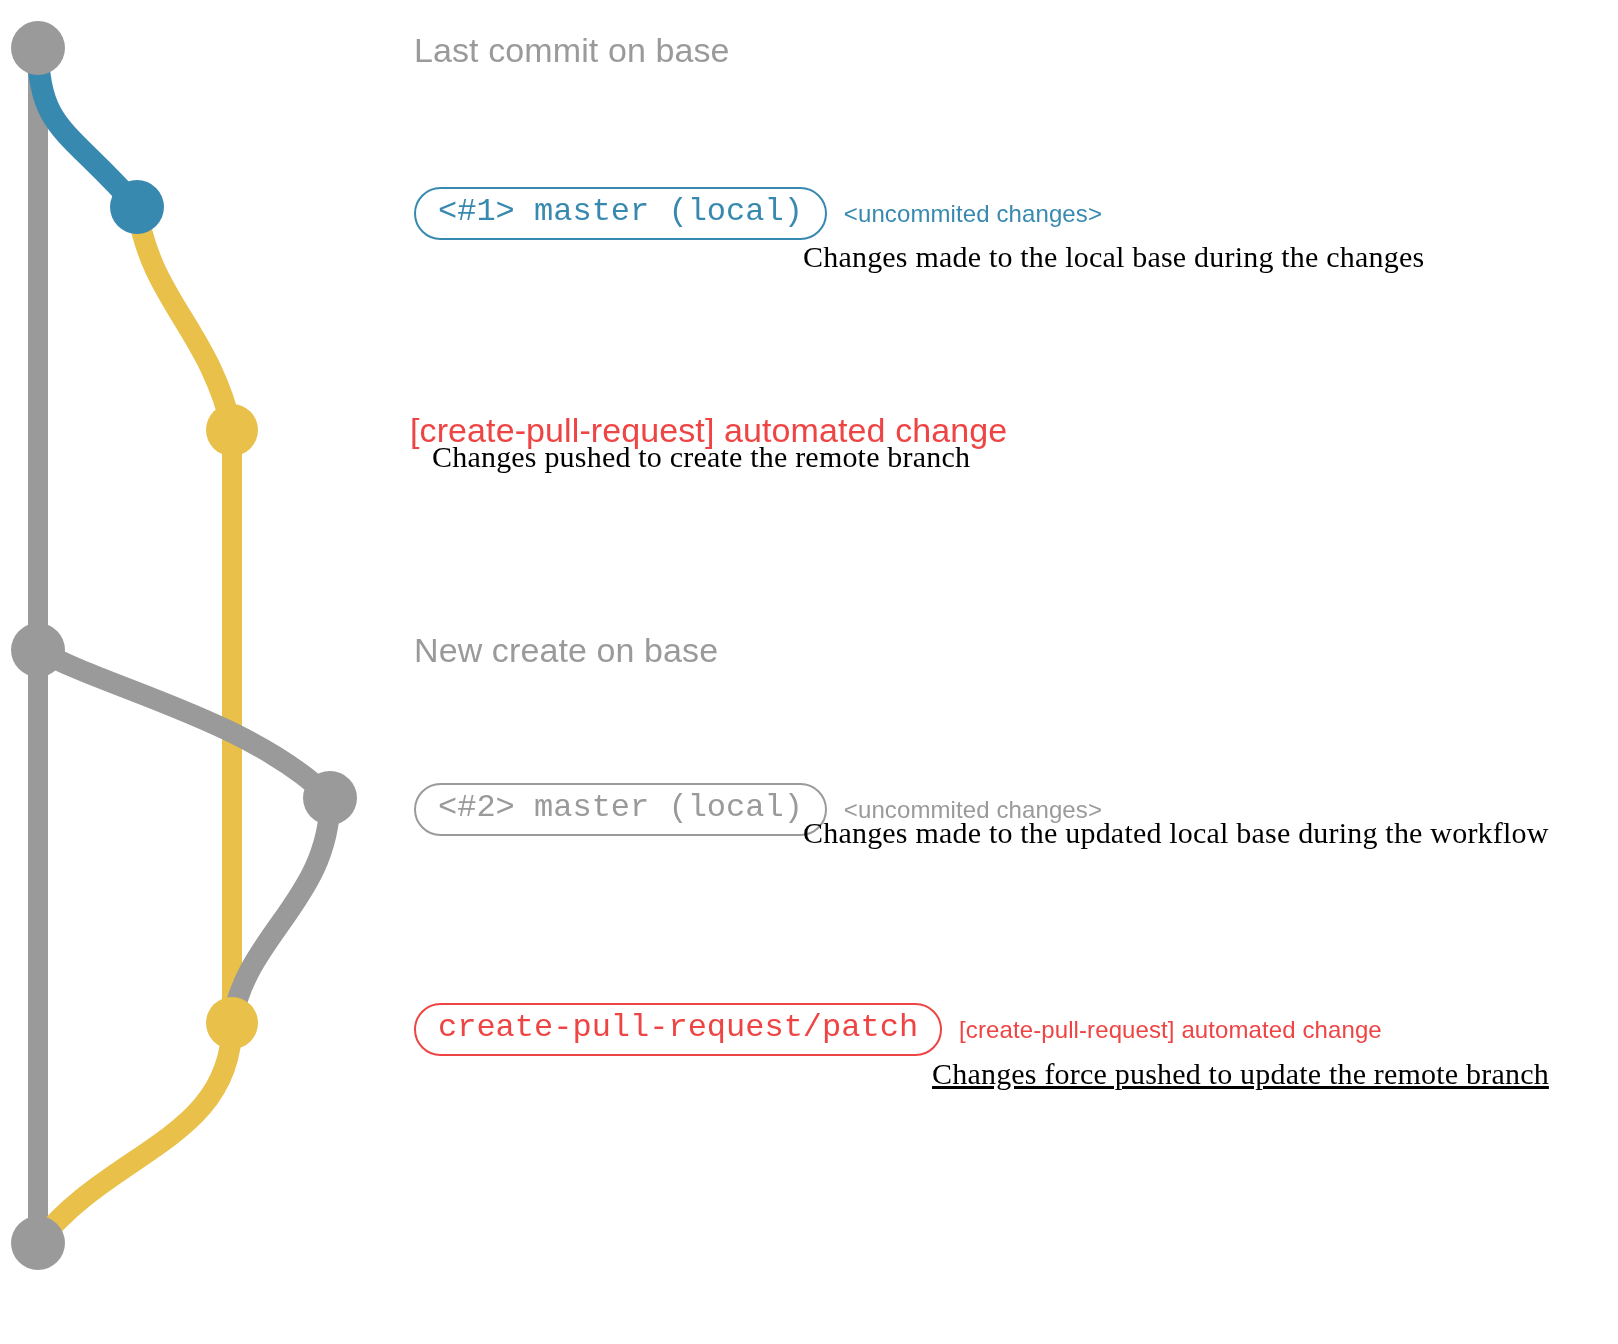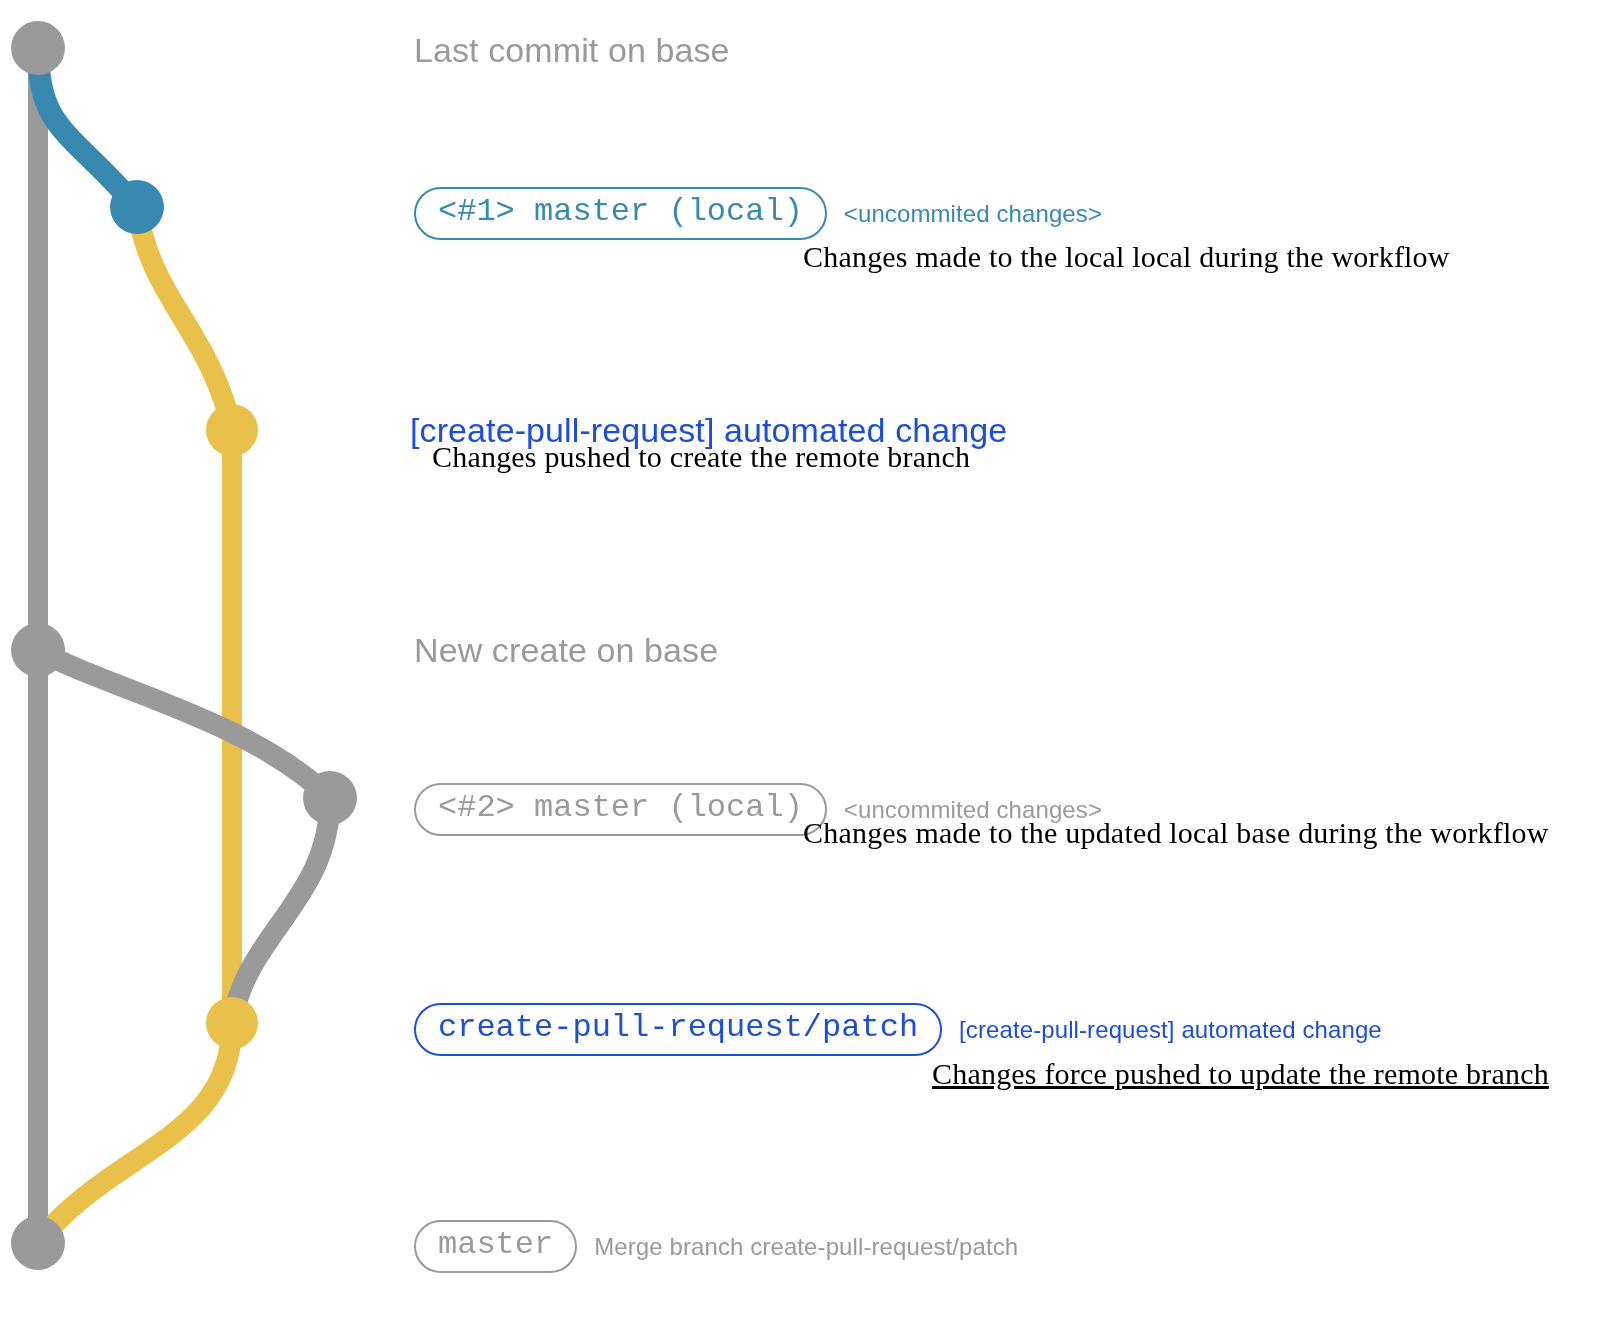--- a/index.html
+++ b/index.html
@@ -78,21 +78,21 @@
     position: absolute;
     font-family: "Liberation Serif", serif;
     font-size: 30px;
     color: #000000;
     white-space: nowrap;
     letter-spacing: 0.2px;
   }
 
   
   .c-blue   { color: #3889b0; }
-  .c-yellow { color: #1d4ed8; }
+  .c-yellow { color: #ef4444; }
   .c-gray   { color: #9a9a9a; }
 </style>
 </head>
 <body>
 
 <svg id="graph-svg" viewBox="0 0 1618 1344" aria-hidden="true">
 
   <path d="M 38 48 L 38 1243" stroke="#9a9a9a" stroke-width="20" fill="none" stroke-linecap="round"></path>
 
   <path d="M 232 430 L 232 1023" stroke="#e8c04a" stroke-width="20" fill="none" stroke-linecap="round"></path>
@@ -120,21 +120,21 @@
 
   <div class="row" style="left:398px; top:31px;">
     <span class="heading-text c-gray">Last commit on base</span>
   </div>
 
   <div class="row" style="left:398px; top:187px;">
     <span class="pill c-blue">&lt;#1&gt; master (local)</span>
     <span class="pill-gap"></span>
     <span class="commit-msg c-blue">&lt;uncommited changes&gt;</span>
   </div>
-  <div class="desc" style="left:787px; top:240px;">Changes made to the local local during the workflow</div>
+  <div class="desc" style="left:787px; top:240px;">Changes made to the local base during the changes</div>
 
   <div class="row" style="left:394px; top:411px;">
     <span class="heading-text c-yellow">[create-pull-request] automated change</span>
   </div>
   <div class="desc" style="left:416px; top:440px;">Changes pushed to create the remote branch</div>
 
   <div class="row" style="left:398px; top:631px;">
     <span class="heading-text c-gray">New create on base</span>
   </div>
 
@@ -145,19 +145,14 @@
   </div>
   <div class="desc" style="left:787px; top:816px;">Changes made to the updated local base during the workflow</div>
 
   <div class="row" style="left:398px; top:1003px;">
     <span class="pill c-yellow">create-pull-request/patch</span>
     <span class="pill-gap"></span>
     <span class="commit-msg c-yellow">[create-pull-request] automated change</span>
   </div>
   <div class="desc" style="left:916px; top:1057px;text-decoration:underline;">Changes force pushed to update the remote branch</div>
 
-  <div class="row" style="left:398px; top:1220px;">
-    <span class="pill c-gray">master</span>
-    <span class="pill-gap"></span>
-    <span class="commit-msg c-gray">Merge branch create-pull-request/patch</span>
-  </div>
 
 </div>
 
 </body></html>

